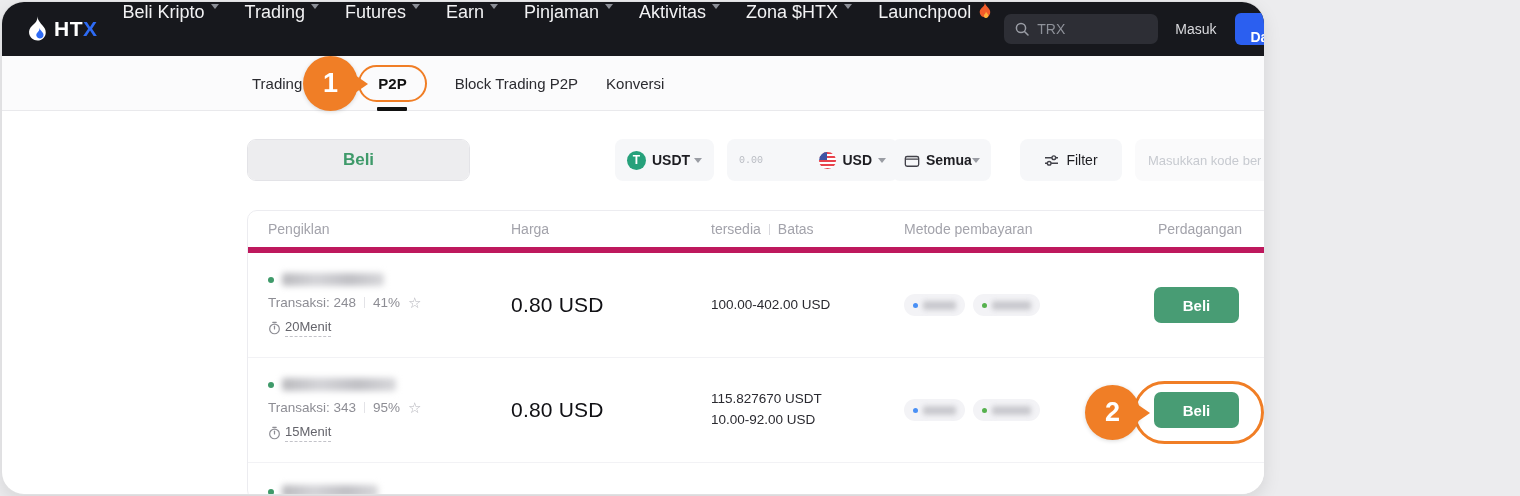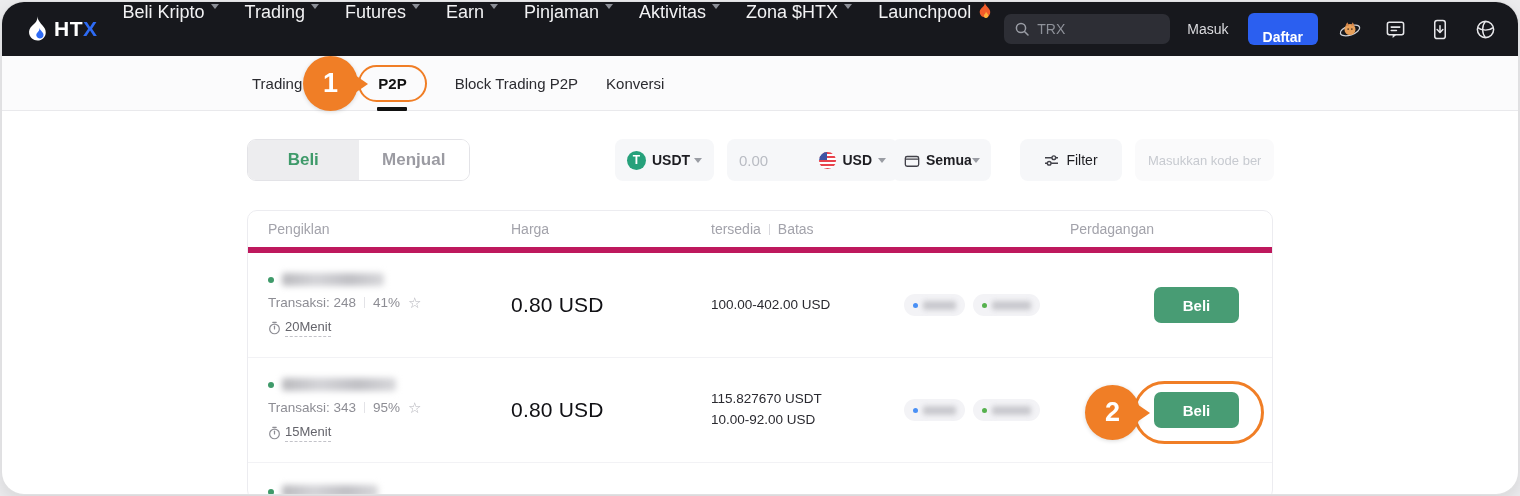--- a/index.html
+++ b/index.html
@@ -1,18 +1,18 @@
 <!DOCTYPE html>
 <html><head>
 <meta charset="utf-8">
 <style>
   * { margin:0; padding:0; box-sizing:border-box; }
   html,body { width:1520px; height:496px; background:#ececee; font-family:"Liberation Sans","DejaVu Sans",sans-serif; overflow:hidden; }
 
-  .window { position:absolute; left:2px; top:2px; width:1516px; height:492px;
+  .window { position:absolute; left:2px; top:2px; width:1262px; height:492px;
     background:#fff; border-radius:22px; overflow:hidden;
     box-shadow:0 0 0 1px #e0e0e2, 0 6px 18px rgba(0,0,0,.10); }
 
   
   .topnav { height:54px; background:#17181d; display:flex; align-items:center; padding:0 22px; }
   .brand { display:flex; align-items:center; gap:6px; }
   .brand-text { font-size:21px; font-weight:700; letter-spacing:.5px; color:#fff; }
   .brand-text .x { color:#2e6bf5; }
   .menu { display:flex; align-items:center; margin-left:12px; }
   .menu-item { display:flex; align-items:flex-start; gap:6px; padding:0 13px; height:54px;
@@ -48,21 +48,21 @@
   
   .controls { position:absolute; left:0; top:137px; width:100%; height:42px; }
   .ctrl { position:absolute; height:42px; border-radius:8px; display:flex; align-items:center; }
   .toggle { left:245px; width:223px; border:1px solid #e3e3e7; overflow:hidden; border-radius:9px; }
   .seg { flex:1; height:100%; display:flex; align-items:center; justify-content:center; font-size:17px; font-weight:700; cursor:pointer; }
   .seg-buy { background:#ededef; color:#3f9a6a; }
   .seg-sell { background:#fff; color:#9b9ba2; }
   .pillbox { background:#f6f7f9; font-size:14px; color:#1d1d22; }
   .f-usdt { left:613px; width:99px; padding:0 12px; justify-content:space-between; cursor:pointer; }
   .f-amount { left:725px; width:171px; padding:0 12px; justify-content:space-between; }
-  .f-amount input { background:transparent; border:none; outline:none; width:62px; font-size:15px; font-family:Liberation Sans, sans-serif; color:#ef4444; }
+  .f-amount input { background:transparent; border:none; outline:none; width:62px; font-size:10px; font-family:Liberation Mono, monospace; color:#ef4444; }
   .f-amount input::placeholder { color:#b9bcc3; }
   .f-pay { left:890px; width:99px; padding:0 12px; justify-content:space-between; cursor:pointer; }
   .f-filter { left:1018px; width:102px; justify-content:center; gap:7px; cursor:pointer; font-weight:500; }
   .f-code { left:1133px; width:139px; background:#fafafb; padding:0 13px; }
   .f-code input { background:transparent; border:none; outline:none; width:100%; font-size:13px; font-family:inherit; color:#4a4a50; white-space:nowrap; overflow:hidden; }
   .f-code input::placeholder { color:#c7cad0; }
   .sel-label { font-weight:600; }
   .chev-gray { width:0; height:0; border-left:4px solid transparent; border-right:4px solid transparent; border-top:5px solid #9a9da4; }
   .coin { width:19px; height:19px; border-radius:50%; background:#26a17b; color:#fff; font-size:12px; font-weight:700; display:flex; align-items:center; justify-content:center; }
   .flag { position:relative; width:17px; height:17px; border-radius:50%; overflow:hidden; background:repeating-linear-gradient(#e8434d 0 2px, #fff 2px 4px); }
@@ -209,21 +209,20 @@
     <span class="tab">Konversi</span>
   </div>
 
   <div class="anno anno-1">1</div>
   <div class="anno anno-2">2</div>
   <div class="target-ring"></div>
 
   <div class="controls">
     <div class="ctrl toggle">
       <div class="seg seg-buy">Beli</div>
-      <div class="seg seg-sell">Menjual</div>
     </div>
 
     <div class="ctrl pillbox f-usdt">
       <span class="selgroup">
         <span class="coin">T</span>
         <span class="sel-label">USDT</span>
       </span>
       <span class="chev-gray"></span>
     </div>
 
@@ -260,20 +259,21 @@
     <div class="ctrl pillbox f-code">
       <input type="text" placeholder="Masukkan kode berbagi" style="">
     </div>
   </div>
 
   <div class="card">
     <div class="thead">
       <span>Pengiklan</span>
       <span>Harga</span>
       <span><span>tersedia</span><span class="hdiv"></span><span>Batas</span></span>
+      <span>Metode pembayaran</span>
       <span class="th-last">Perdagangan</span>
     </div>
 
     <div class="trow">
       <div class="adv">
         <div class="adv-line">
           <span class="dot"></span>
           <span class="blurname" style="width:102px"></span>
         </div>
         <div class="meta">

